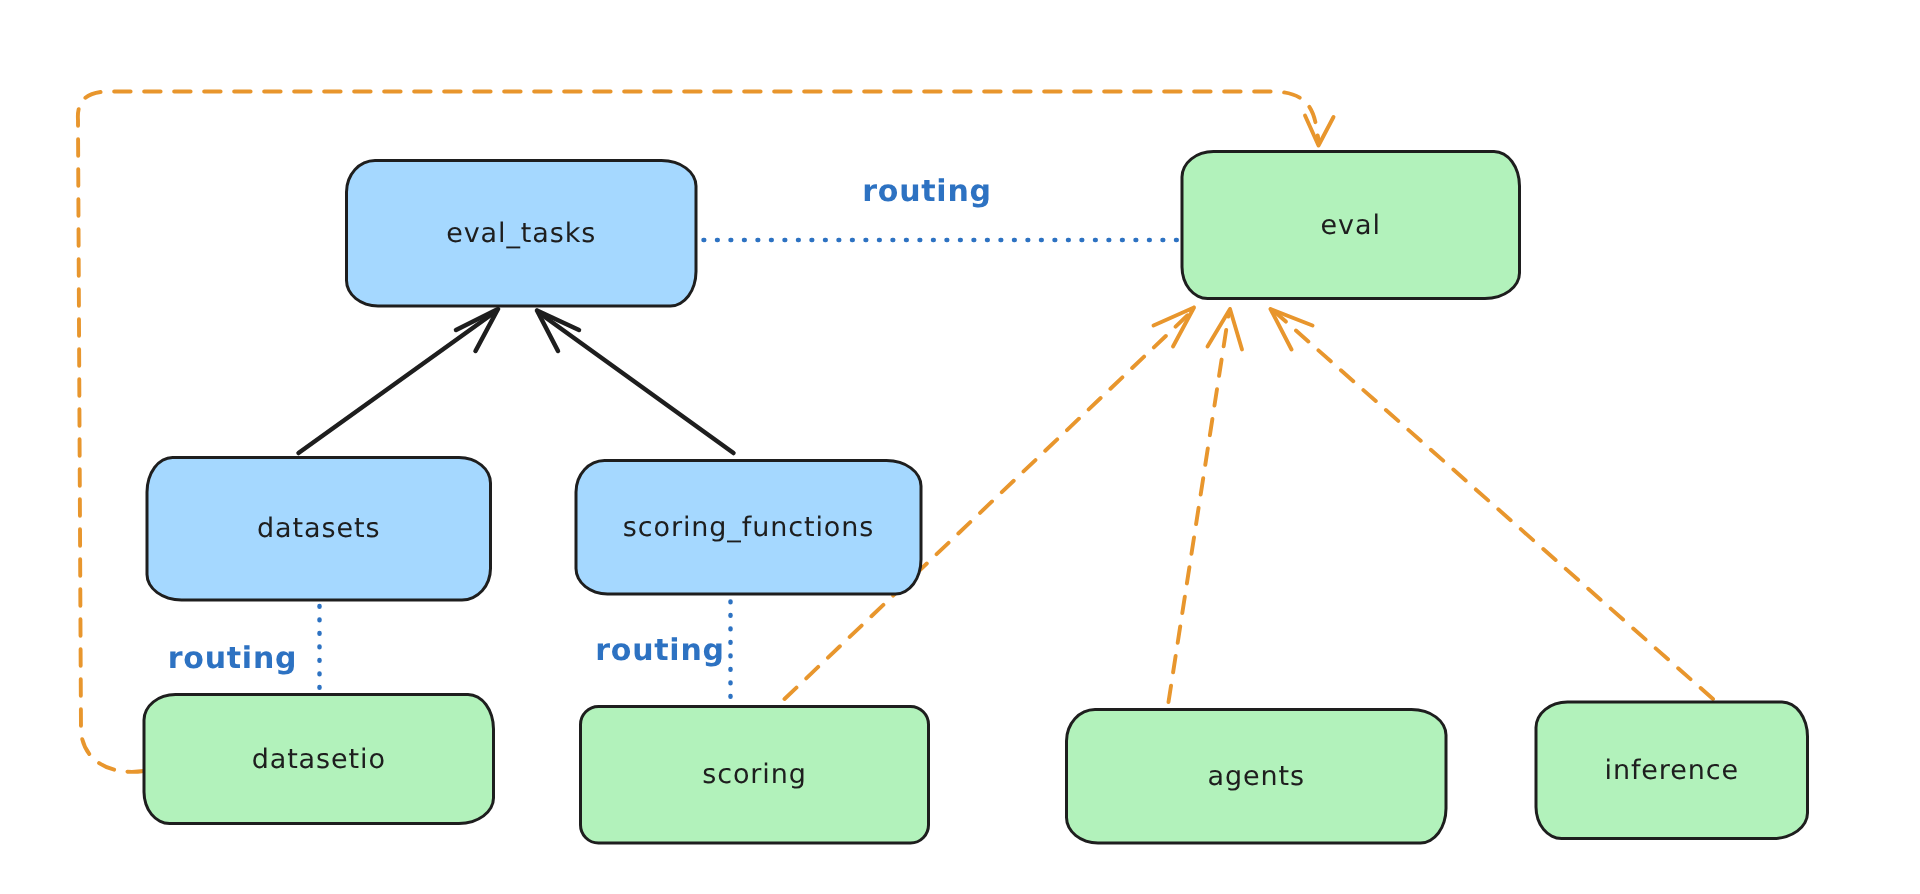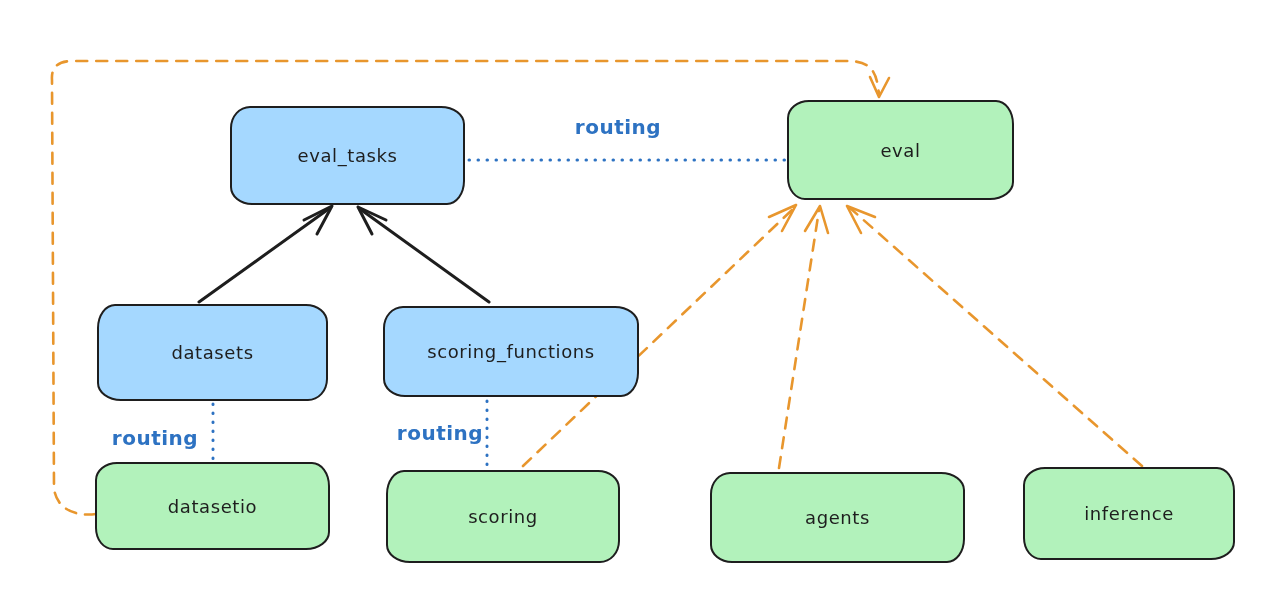--- a/index.html
+++ b/index.html
@@ -129,33 +129,33 @@
   </div>
 
   <div class="node green r2" style="left:787px; top:100px; width:227px; height:100px;">
     <span>eval</span>
   </div>
 
   <div class="node blue r3" style="left:97px; top:304px; width:231px; height:97px;">
     <span>datasets</span>
   </div>
 
-  <div class="node blue r1" style="left:383px; top:306px; width:256px; height:91px;text-align:center;">
+  <div class="node blue r1" style="left:383px; top:306px; width:232px; height:91px;text-align:center;">
     <span>scoring_functions</span>
   </div>
 
   <div class="node green r2" style="left:95px; top:462px; width:235px; height:88px;justify-content:center;">
     <span>datasetio</span>
   </div>
 
-  <div class="node green r3" style="left:386px; top:470px; width:234px; height:93px;">
+  <div class="node green r3" style="left:386px; top:470px; width:234px; height:93px;border-radius:13px;">
     <span>scoring</span>
   </div>
 
   <div class="node green r1" style="left:710px; top:472px; width:255px; height:91px;">
     <span>agents</span>
   </div>
 
-  <div class="node green r2" style="left:1023px; top:467px; width:212px; height:93px;">
+  <div class="node green r2" style="left:1023px; top:467px; width:183px; height:93px;">
     <span>inference</span>
   </div>
 
 </div>
 
 </body></html>

